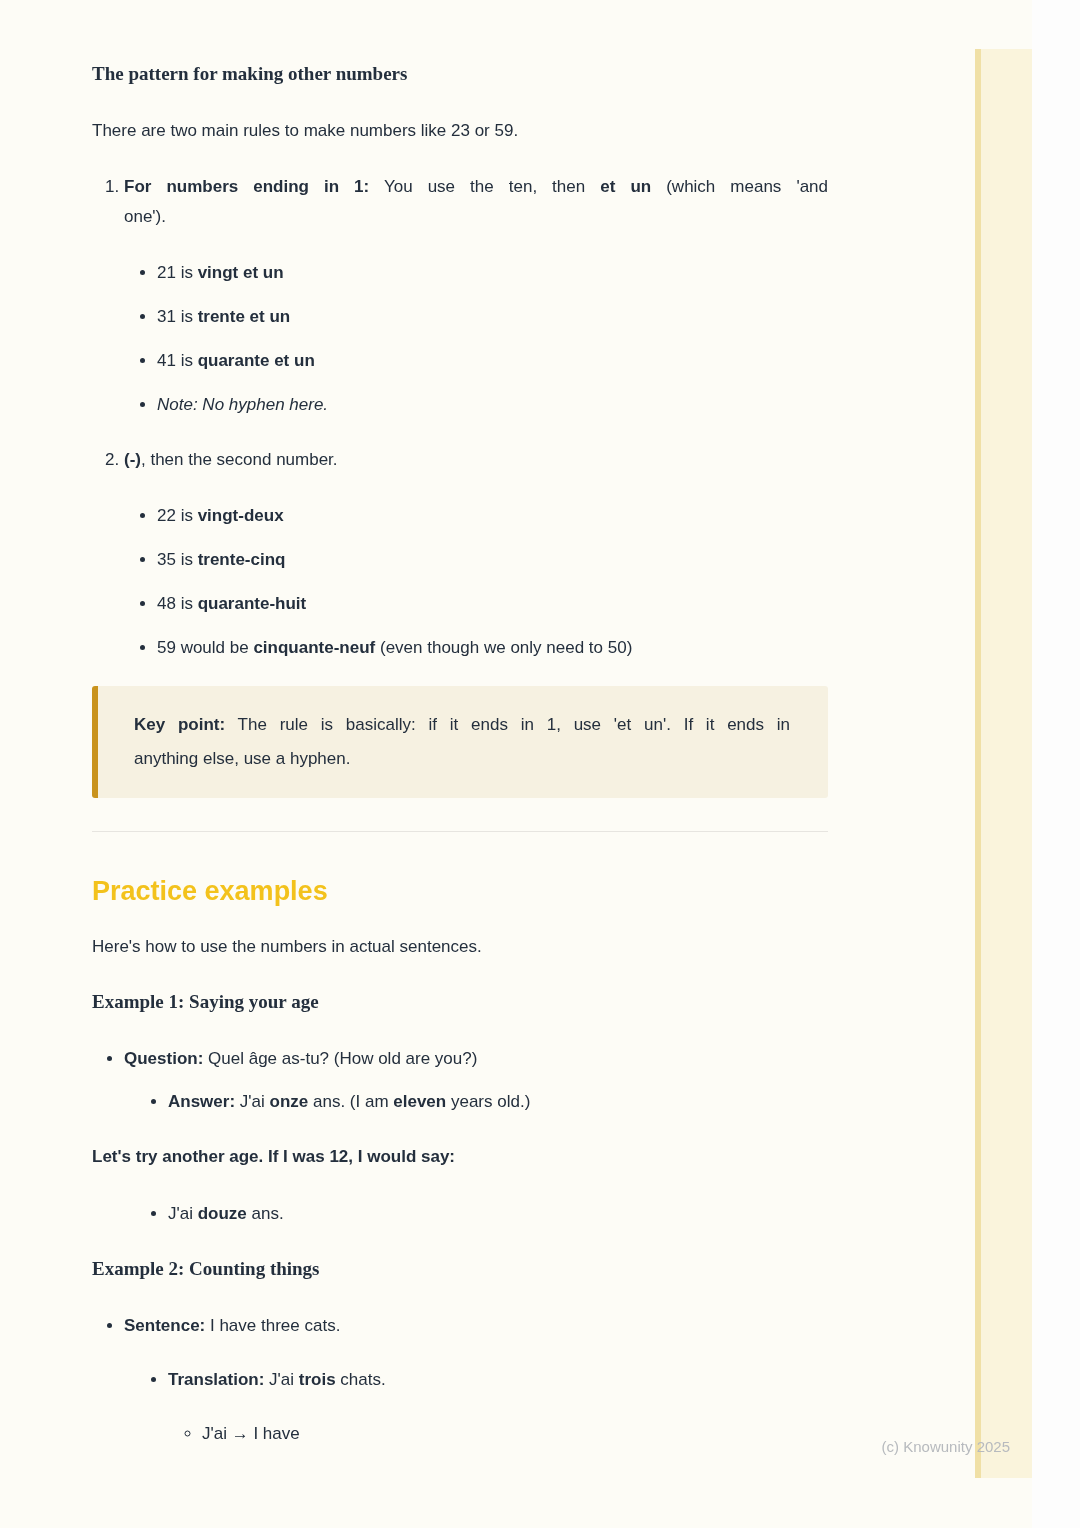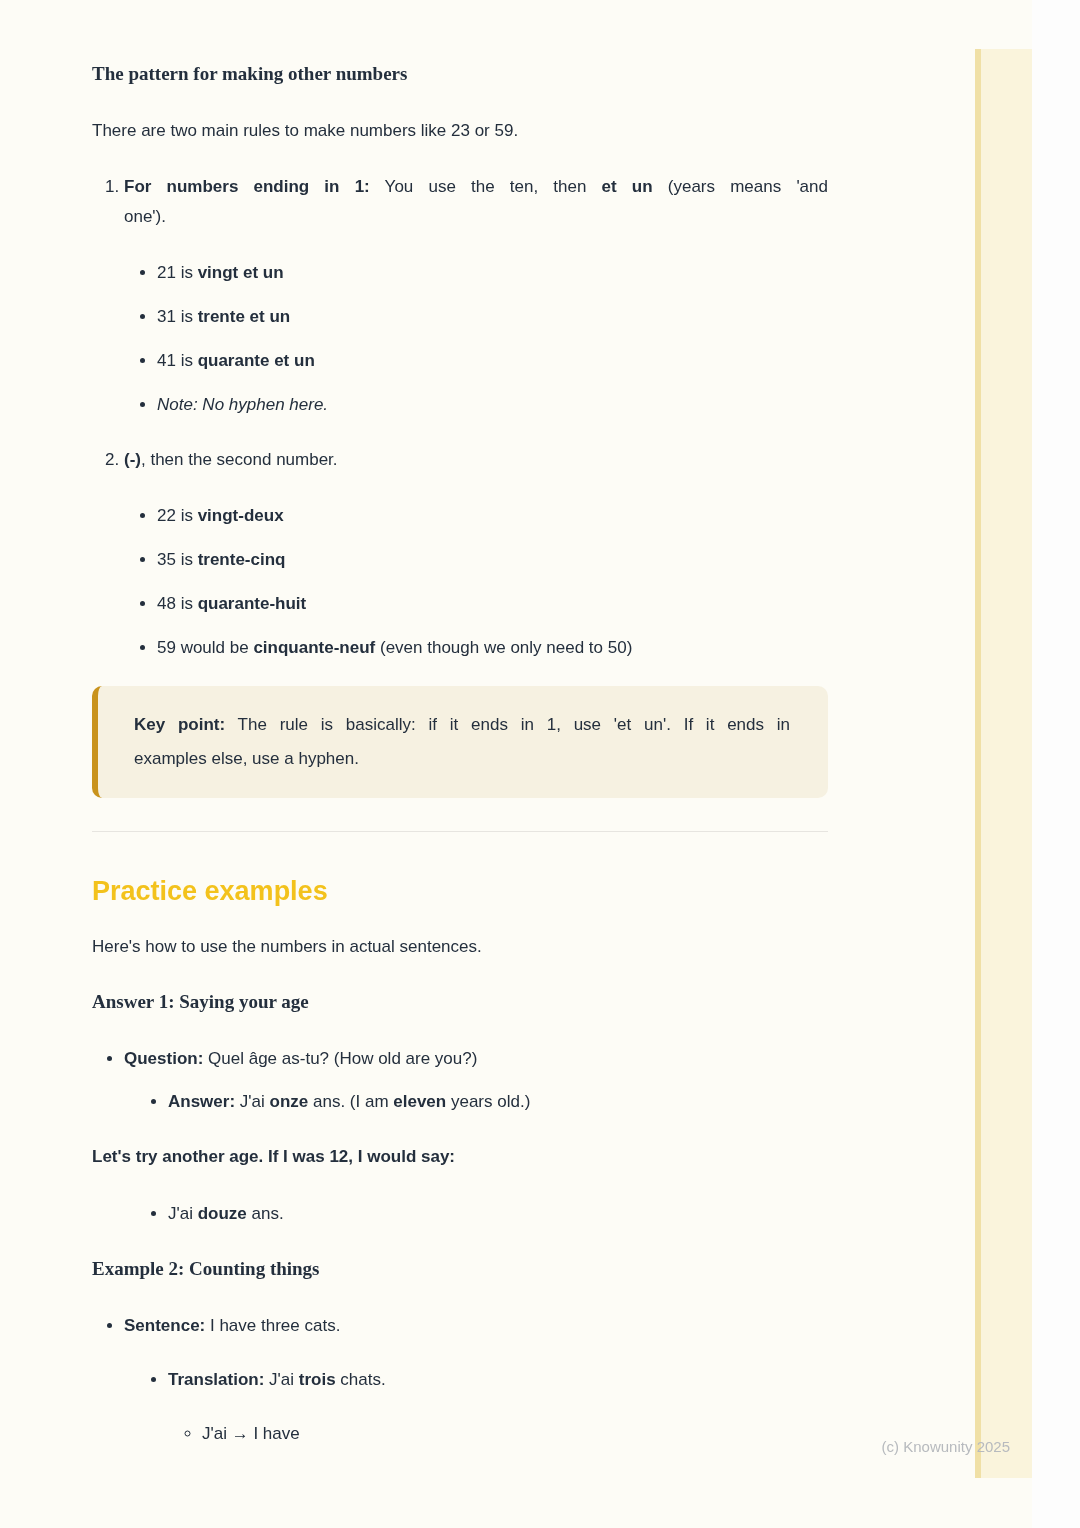--- a/index.html
+++ b/index.html
@@ -37,21 +37,21 @@
   .seg-i{font-style:italic;}
   .jline{text-align:justify;text-align-last:justify;line-height:30px;}
   .jline.last{text-align:left;text-align-last:auto;}
   ol.rules{padding-left:32px;margin:0;}
   ol.rules>li+li{margin-top:26px;}
   ol.rules ul{list-style:disc;padding-left:33px;margin:27px 0 0;}
   ol.rules ul li{line-height:28px;margin-bottom:16px;}
   ol.rules ul li:last-child{margin-bottom:0;}
   .callout{
     margin-top:24px;background:var(--callout-bg);
-    border-left:6px solid var(--callout-border-color);border-radius:10px;
+    border-left:6px solid var(--callout-border-color);border-radius:3px;
     padding:22px 38px 22px 36px;
   }
   .callout .jline{line-height:34px;}
   hr.divider{border:none;border-top:1px solid var(--divider-color);margin:33px 0 0;}
   ul.plist{list-style:disc;padding-left:32px;margin:0 0 27px;}
   ul.plist>li{line-height:28px;margin-bottom:15px;}
   ul.plist>li:last-child{margin-bottom:0;margin-left:44px;}
   ul.plist.loose>li{margin-bottom:26px;}
   ul.plist.loose>li:last-child{margin-bottom:0;}
   ul.sublist{list-style:circle;padding-left:34px;margin:26px 0 0;}
@@ -66,21 +66,21 @@
 
 <main class="content">
 
   <h3>The pattern for making other numbers</h3>
 
   <p>There are two main rules to make numbers like 23 or 59.</p>
 
   <ol class="rules">
     <li>
       <div class="rule-text">
-          <div class="jline"><span class="seg-b">For numbers ending in 1:</span><span> You use the ten, then </span><span class="seg-b">et un</span><span> (years means 'and</span></div>
+          <div class="jline"><span class="seg-b">For numbers ending in 1:</span><span> You use the ten, then </span><span class="seg-b">et un</span><span> (which means 'and</span></div>
           <div class="jline last"><span>one').</span></div>
         </div>
       <ul>
         <li><span><span>21 is </span><span class="seg-b">vingt et un</span></span></li>
         <li><span><span>31 is </span><span class="seg-b">trente et un</span></span></li>
         <li><span><span>41 is </span><span class="seg-b">quarante et un</span></span></li>
         <li><span><span class="seg-i">Note: No hyphen here.</span></span></li>
       </ul>
     </li>
     <li>
@@ -92,31 +92,31 @@
         <li><span><span>35 is </span><span class="seg-b">trente-cinq</span></span></li>
         <li><span><span>48 is </span><span class="seg-b">quarante-huit</span></span></li>
         <li><span><span>59 would be </span><span class="seg-b">cinquante-neuf</span><span> (even though we only need to 50)</span></span></li>
       </ul>
     </li>
   </ol>
 
   <div class="callout">
     <div>
         <div class="jline"><span class="seg-b">Key point:</span><span> The rule is basically: if it ends in 1, use 'et un'. If it ends in</span></div>
-        <div class="jline last"><span>examples else, use a hyphen.</span></div>
+        <div class="jline last"><span>anything else, use a hyphen.</span></div>
       </div>
   </div>
 
   <hr class="divider">
 
   <h2 class="accent">Practice examples</h2>
 
   <p>Here's how to use the numbers in actual sentences.</p>
 
-  <h3>Answer 1: Saying your age</h3>
+  <h3>Example 1: Saying your age</h3>
 
   <ul class="plist">
     <li><span><span class="seg-b">Question:</span><span> Quel âge as-tu? (How old are you?)</span></span></li>
     <li><span><span class="seg-b">Answer:</span><span> J'ai </span><span class="seg-b">onze</span><span> ans. (I am </span><span class="seg-b">eleven</span><span> years old.)</span></span></li>
   </ul>
 
   <p class="mb29">Let's try another age. If I was 12, I would say:</p>
 
   <ul class="plist">
     <li><span><span>J'ai </span><span class="seg-b">douze</span><span> ans.</span></span></li>

